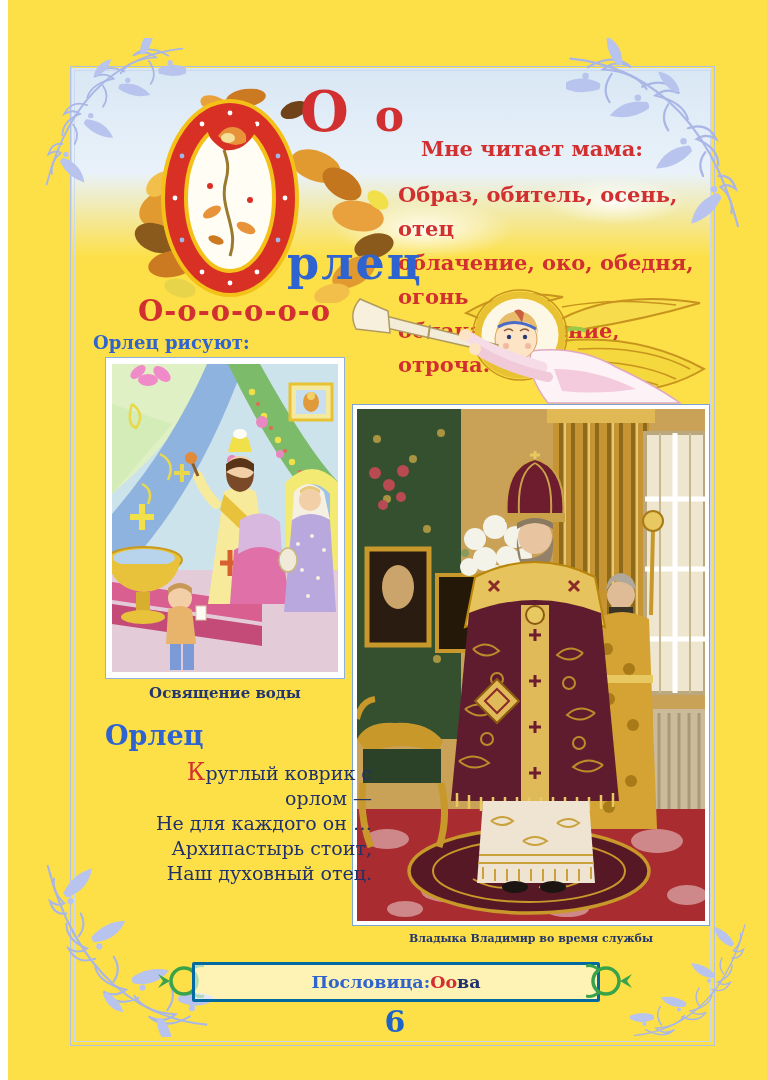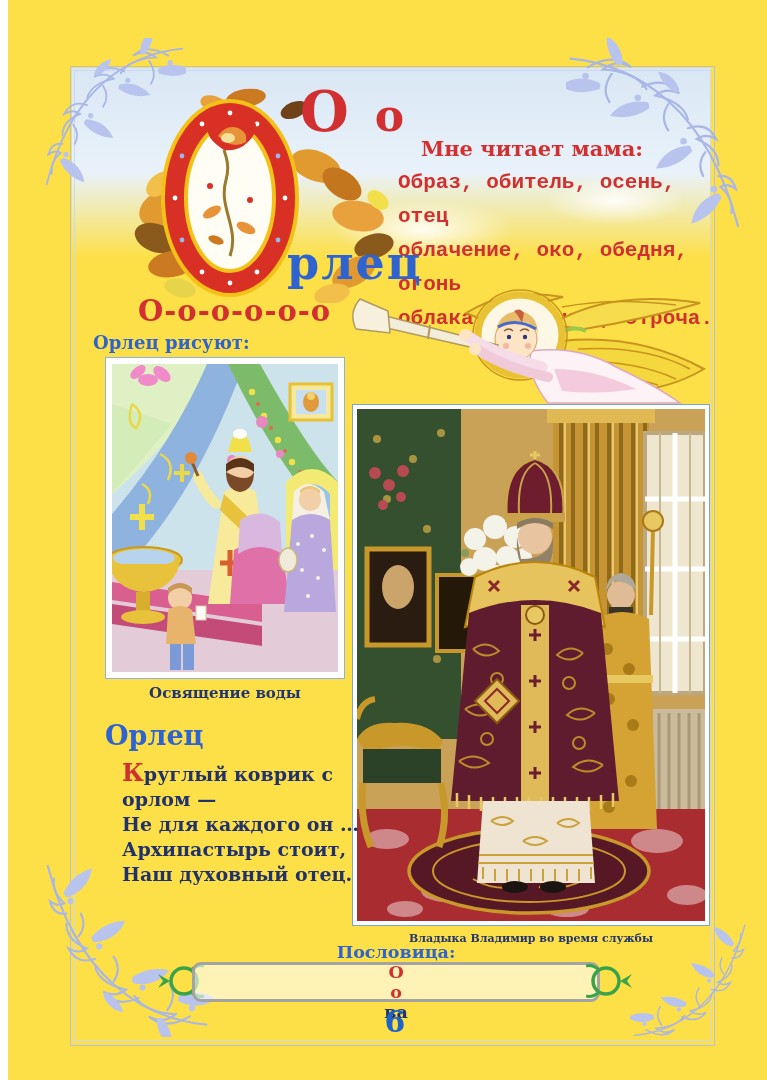--- a/index.html
+++ b/index.html
@@ -19,35 +19,35 @@
   .flip-x{transform:scaleX(-1);}
   .flip-y{transform:scaleY(-1);}
   .flip-xy{transform:scale(-1,-1);}
   .red{color:#d23030;}
   .blue{color:#2e64cc;}
   .navy{color:#20316b;}
   .letters-top{left:292px;top:78px;color:#d23030;font-weight:bold;}
   .letters-top .big{font-size:56px;}
   .letters-top .small{font-size:44px;margin-left:26px;}
   .read-title{left:413px;top:136px;font-size:21px;font-weight:bold;color:#d23030;}
-  .read-lines{left:390px;top:166px;width:320px;font-size:21px;font-weight:bold;color:#d23030;line-height:34px;font-family:Liberation Mono, monospace;}
+  .read-lines{left:390px;top:178px;width:320px;font-size:21px;font-weight:bold;color:#d23030;line-height:34px;}
   .word-rest{left:279px;top:236px;font-size:46px;font-weight:bold;color:#2f63d0;letter-spacing:2px;}
   .syllables{left:130px;top:294px;font-size:29px;font-weight:bold;color:#d23030;letter-spacing:1px;}
   .children-label{left:85px;top:332px;font-size:18px;font-weight:bold;color:#2f63d0;}
   .drawing-frame{left:97px;top:357px;width:240px;height:322px;border:1px solid #8fb0dd;background:#ffffff;padding:6px;box-sizing:border-box;}
   .drawing-caption{left:97px;top:684px;width:240px;text-align:center;font-size:15px;font-weight:bold;color:#23356e;}
   .angel{left:338px;top:283px;}
   .photo-frame{left:344px;top:404px;width:358px;height:522px;border:1px solid #79a4d4;background:#ffffff;padding:4px;box-sizing:border-box;}
   .photo-caption{left:344px;top:932px;width:358px;text-align:center;font-size:11px;font-weight:bold;color:#23356e;}
   .poem-title{left:97px;top:720px;width:240px;text-align:left;font-size:27px;font-weight:bold;color:#2f63d0;}
-  .poem{left:114px;top:760px;width:250px;font-size:19px;font-weight:bold;color:#20316b;line-height:25px;}
+  .poem{left:114px;top:760px;width:250px;font-size:19px;font-weight:normal;color:#20316b;line-height:25px;text-align:right;}
   .poem .initial{color:#d23030;font-size:24px;}
   .banner-wrap{left:150px;top:959px;width:474px;height:44px;}
-  .banner-body{position:absolute;left:34px;top:3px;width:402px;height:34px;border:3px solid #a3a3a3;border-radius:9px;
-               display:flex;align-items:center;justify-content:center;font-size:17.5px;font-weight:bold;background:rgba(255,255,255,.6);flex-direction:column;}
+  .banner-body{position:absolute;left:34px;top:3px;width:402px;height:34px;border:3px solid #0369a1;border-radius:2px;
+               display:flex;align-items:center;justify-content:center;font-size:17.5px;font-weight:bold;background:rgba(255,255,255,.6);}
   .banner-orn{position:absolute;top:0px;width:46px;height:44px;}
   .banner-orn.left{left:0;}
   .banner-orn.right{right:0;transform:scaleX(-1);}
   .page-num{left:0;top:1004px;width:774px;text-align:center;font-size:30px;font-weight:bold;color:#1d63c8;}
 </style>
 </head>
 <body>
 
 <div class="page">
 

